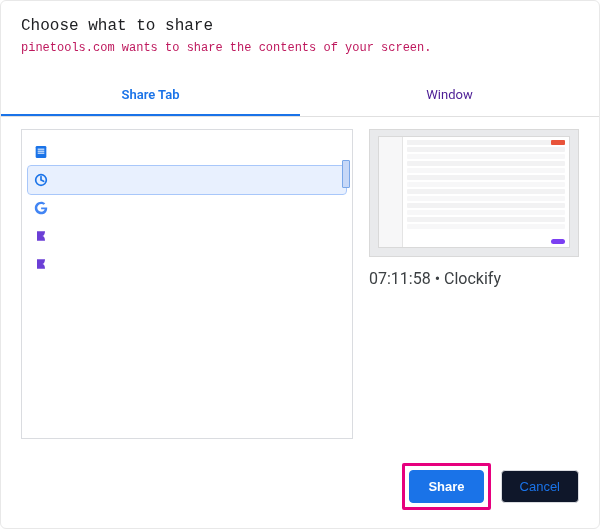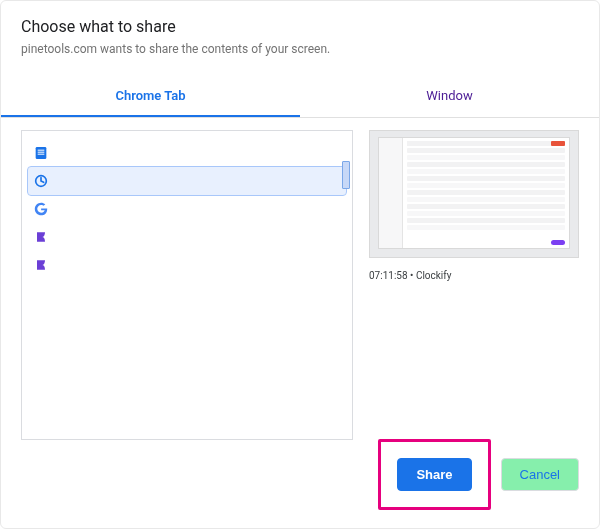--- a/index.html
+++ b/index.html
@@ -5,23 +5,23 @@
   * { box-sizing: border-box; margin: 0; padding: 0; }
   body {
     font-family: "Segoe UI", Roboto, Arial, sans-serif;
     width: 600px; height: 529px;
     background: #fff;
     color: #202124;
     border: 1px solid #e8e8e8;
     border-radius: 6px;
     position: relative;
   }
-  .header { padding: 16px 8px 8px 20px; }
+  .header { padding: 16px 8px 8px 20px; font-family: Liberation Mono, monospace; }
   .title { font-size: 16px; font-weight: 400; color: #202124; }
-  .subtitle { font-size: 12px; color: #737373; margin-top: 6px; }
+  .subtitle { font-size: 12px; color: #be185d; margin-top: 6px; }
 
   .tabs {
     display: flex;
     margin-top: 14px;
     border-bottom: 1px solid #e0e0e0;
   }
   .tab {
     flex: 1;
     text-align: center;
     font-size: 13px;
@@ -104,63 +104,63 @@
     border-right: 1px solid #e4e4e4;
   }
   .thumb-main { flex: 1; padding: 3px 4px; position: relative; }
   .thumb-topbar { height: 5px; background: #f2f2f3; margin-bottom: 2px; position: relative; }
   .thumb-red { position: absolute; right: 0; top: 0; width: 14px; height: 5px; background: #e8533a; border-radius: 1px; }
   .thumb-row { height: 5px; background: #f2f2f3; margin: 2px 0; border-radius: 1px; }
   .thumb-row.alt { background: #f7f7f8; }
   .thumb-purple { position: absolute; right: 4px; bottom: 3px; width: 14px; height: 5px; background: #7b3ff2; border-radius: 3px; }
 
   .preview-caption {
-    font-size: 10px;
+    font-size: 16px;
     color: #3c4043;
     margin-top: 12px;
   }
 
   .footer {
     position: absolute;
     right: 20px; bottom: 18px;
     display: flex;
     gap: 10px;
     align-items: center;
   }
   .share-highlight {
     border: 3px solid #e6007e;
-    padding: 16px;
+    padding: 4px;
     border-radius: 2px;
   }
   .btn {
     font-size: 13px;
     padding: 8px 18px;
     border-radius: 4px;
     border: 1px solid #dadce0;
-    background: #86efac;
+    background: #0f172a;
     color: #1a73e8;
     cursor: pointer;
   }
   .btn.primary {
     background: #1a73e8;
     border-color: #1a73e8;
     color: #fff;
     font-weight: 600;
   }
 </style>
 </head>
 <body>
 
 <div class="header">
   <div class="title">Choose what to share</div>
   <div class="subtitle">pinetools.com wants to share the contents of your screen.</div>
 </div>
 
 <div class="tabs">
-  <div class="tab active">Chrome Tab</div>
+  <div class="tab active">Share Tab</div>
   <div class="tab">Window</div>
 </div>
 
 <div class="content">
   <div class="list-panel">
     <div class="tab-list">
       <div class="tab-item">
         <span class="favicon">
           <svg viewBox="0 0 24 24">
               <rect x="4" y="3" width="16" height="18" rx="2" fill="#1a73e8"></rect>

